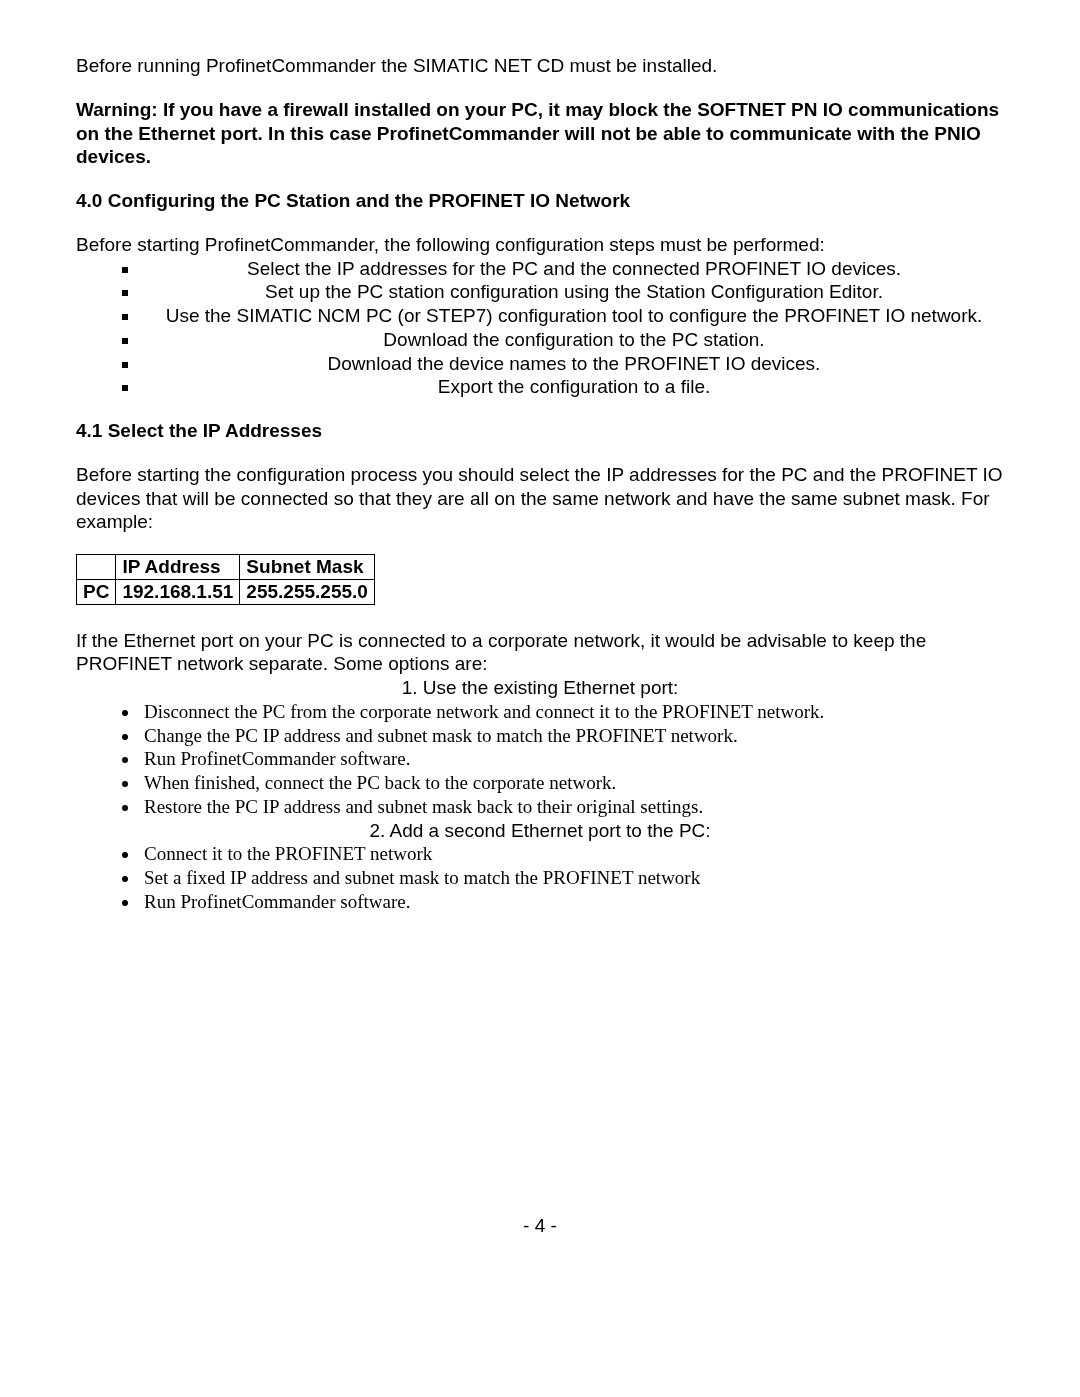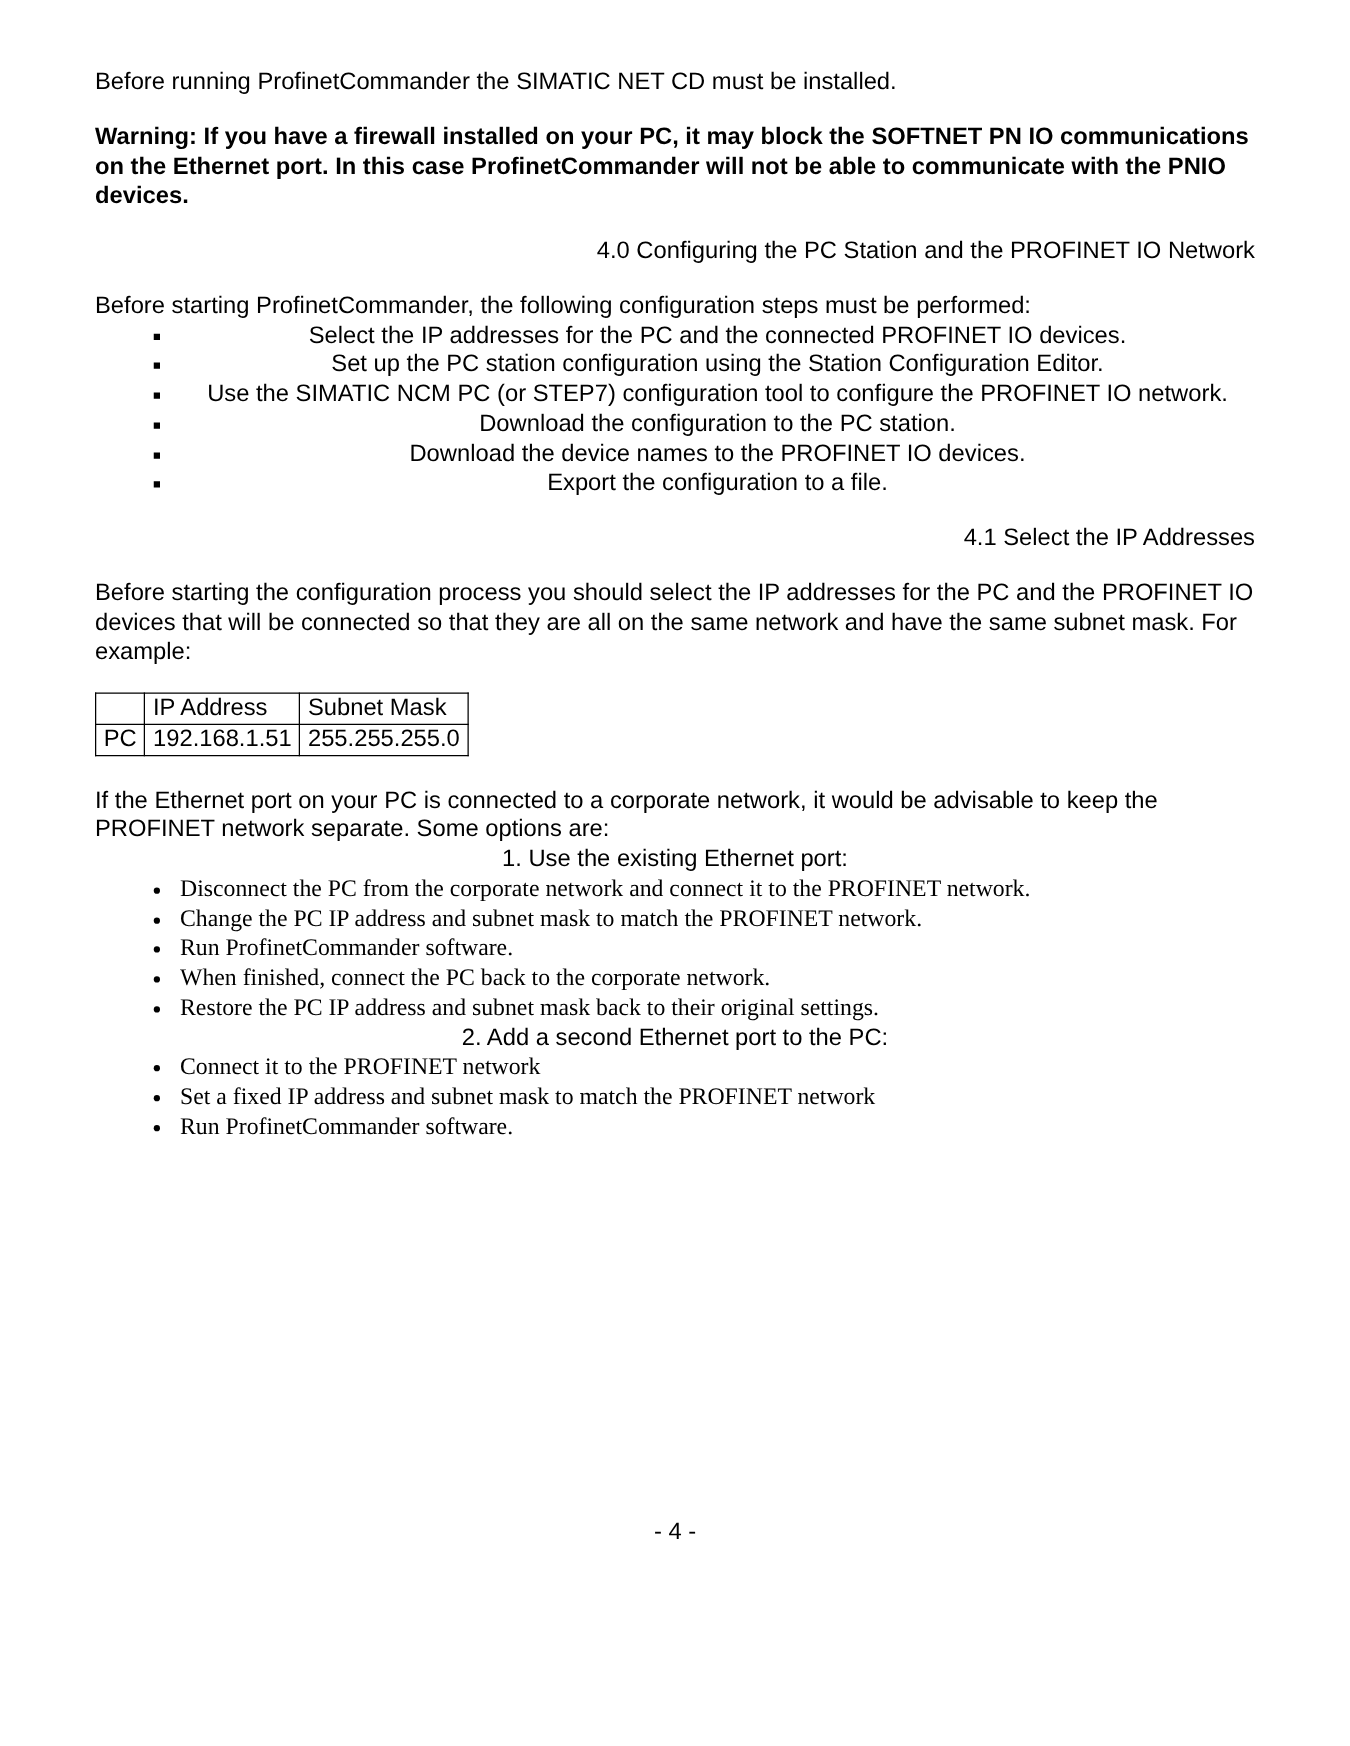--- a/index.html
+++ b/index.html
@@ -8,37 +8,38 @@
     line-height: 1.25;
     color: #000;
     background: #fff;
     margin: 0;
     padding: 54px 76px 40px 76px;
     width: 1080px;
     box-sizing: border-box;
   }
   p { margin: 0 0 20px 0; }
   .bold { font-weight: bold; }
-  .section-heading { font-weight: normal; margin: 20px 0 20px 0; text-align: right; }
+  .section-heading { font-weight: bold; margin: 20px 0 20px 0; }
   ul.square { list-style-type: square; margin: 0 0 20px 0; padding-left: 64px; text-align: center; }
   ul.disc { list-style-type: disc; margin: 0; padding-left: 64px; font-family: Liberation Serif, serif; }
   ul.square li, ul.disc li { margin: 0; padding-left: 4px; }
   table.iptable {
     border-collapse: collapse;
     margin: 0 0 24px 0;
   }
   table.iptable th, table.iptable td {
     border: 1px solid #000;
     padding: 0 6px;
     font-size: 19px;
     text-align: left;
     vertical-align: top;
     white-space: nowrap;
+    font-weight: bold;
   }
-  table.iptable th { font-weight: normal; margin-top: 20px; }
+  table.iptable th { font-weight: bold; margin-top: 20px; }
   table.iptable th:first-child { background: #fff; }
   .num-item { margin: 0; text-align: center; }
   .footer {
     text-align: center;
     font-size: 19px;
     margin-top: 300px;
   }
 </style>
 </head>
 <body>

